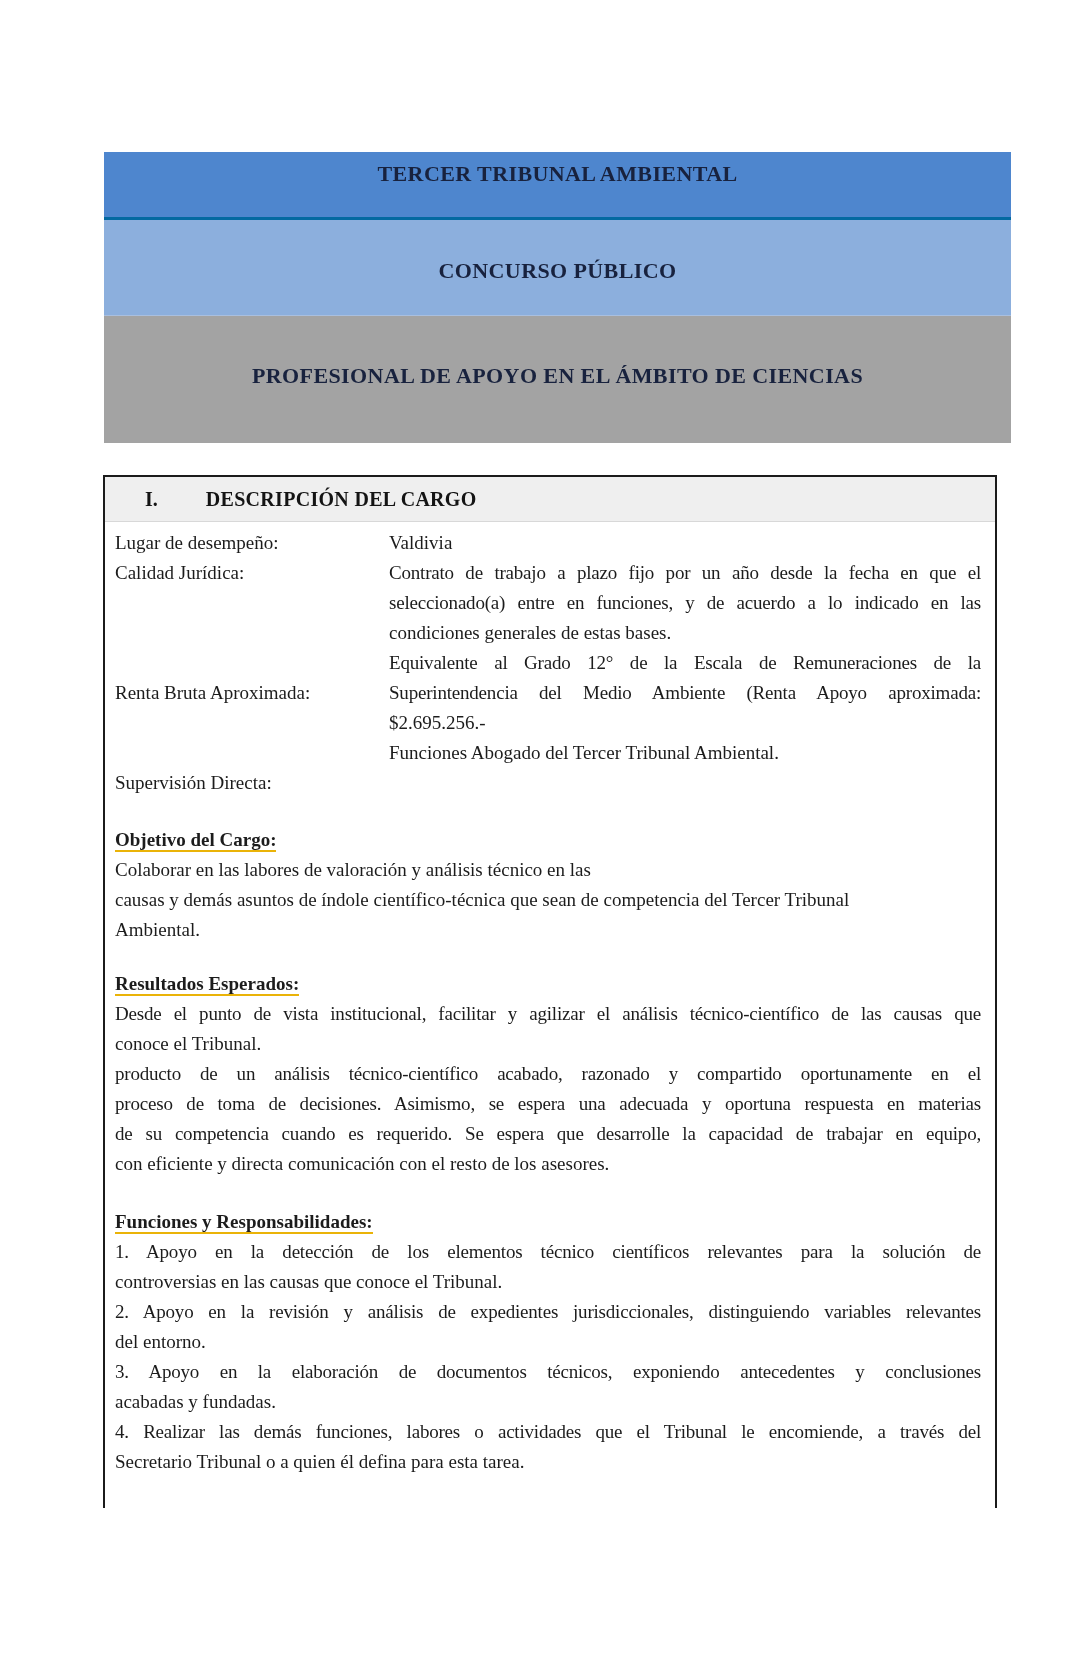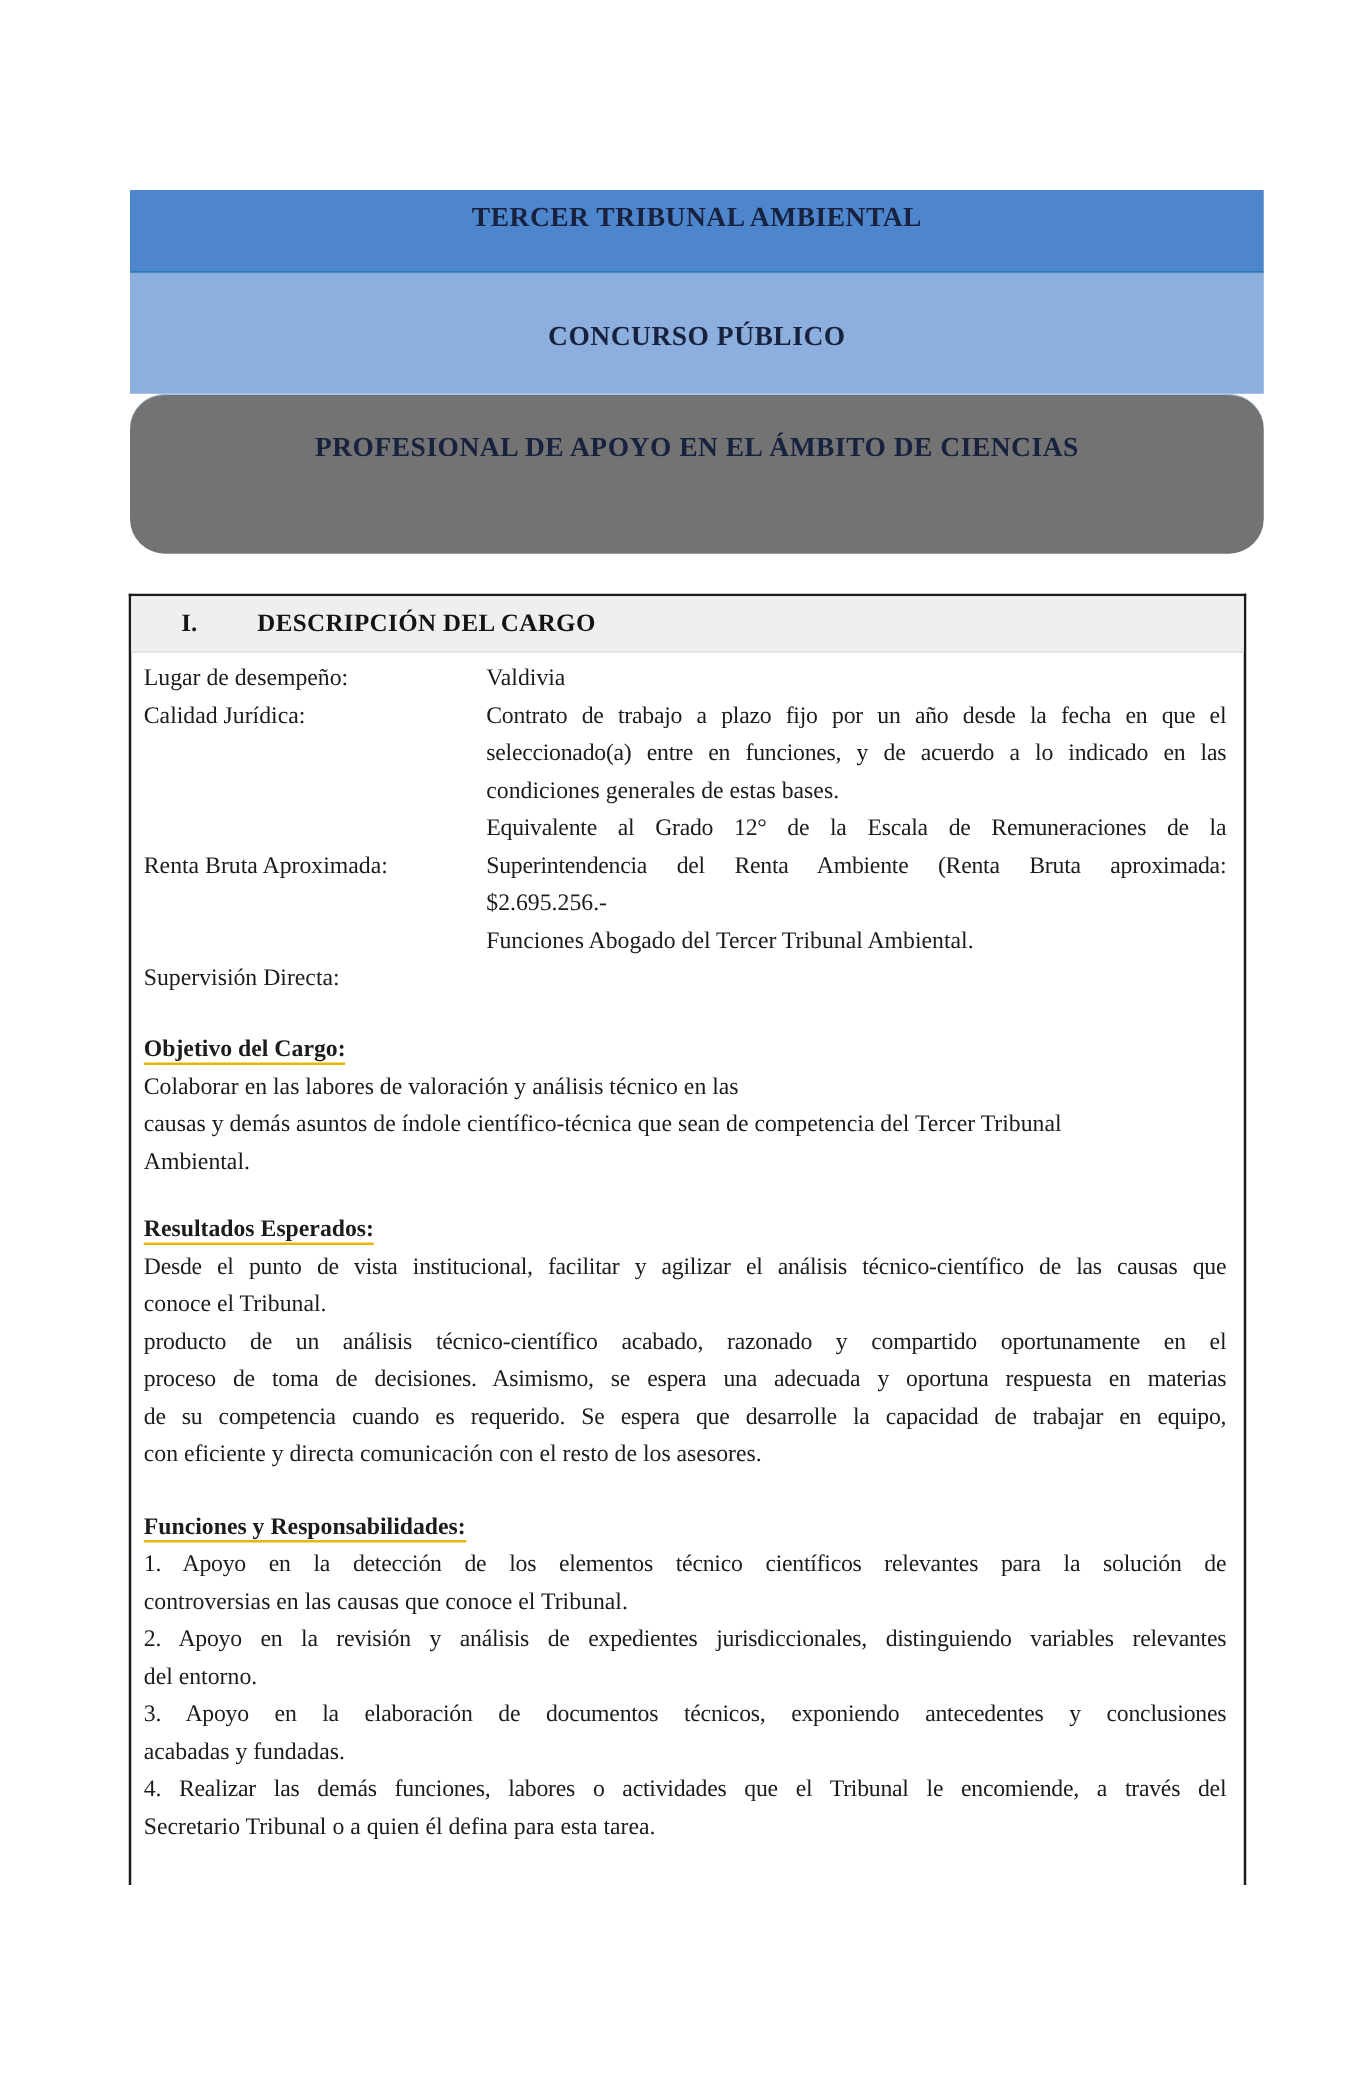--- a/index.html
+++ b/index.html
@@ -9,22 +9,22 @@
     overflow:hidden;
   }
 
   
   .banner { position:absolute; left:104px; top:152px; width:907px; }
   .band {
     box-sizing:border-box; text-align:center; font-weight:bold;
     font-size:22px; line-height:26px; color:#18223e; letter-spacing:0.4px;
   }
   .band-1 { height:65px; background:#4e86ce; padding-top:9px; }
-  .band-2 { height:98px; background:#8cafdd; padding-top:38px; border-top:1px solid #0369a1; }
-  .band-3 { height:128px; background:#737373; padding-top:29px; border-top:1px solid #a9bfdf;border-radius:28px; }
+  .band-2 { height:98px; background:#8cafdd; padding-top:38px; border-top:3px solid #0369a1; }
+  .band-3 { height:128px; background:#a3a3a3; padding-top:47px; border-top:1px solid #a9bfdf; }
 
   
   .doc-table {
     position:absolute; left:103px; top:475px; width:894px; height:1033px;
     box-sizing:border-box; border:2px solid #1b1b1b; border-bottom:none;
   }
   .table-header {
     height:44px; background:#efefef; border-bottom:1px solid #d8d8d8;
     display:flex; align-items:center; font-weight:bold; font-size:20px; color:#141414;
   }
@@ -90,21 +90,21 @@
             <div class="ln stretch">Contrato de trabajo a plazo fijo por un año desde la fecha en que el</div>
             <div class="ln stretch">seleccionado(a) entre en funciones, y de acuerdo a lo indicado en las</div>
             <div class="ln">condiciones generales de estas bases.</div>
           </div>
         </div>
 
         <div class="kv-row">
           <div class="kv-label label-offset-1">Renta Bruta Aproximada:</div>
           <div>
             <div class="ln stretch">Equivalente al Grado 12° de la Escala de Remuneraciones de la</div>
-            <div class="ln stretch">Superintendencia del Renta Ambiente (Renta Bruta aproximada:</div>
+            <div class="ln stretch">Superintendencia del Medio Ambiente (Renta Apoyo aproximada:</div>
             <div class="ln">$2.695.256.-</div>
             <div class="ln">Funciones Abogado del Tercer Tribunal Ambiental.</div>
           </div>
         </div>
 
         <div class="kv-row">
           <div class="kv-label">Supervisión Directa:</div>
           <div></div>
         </div>
 

